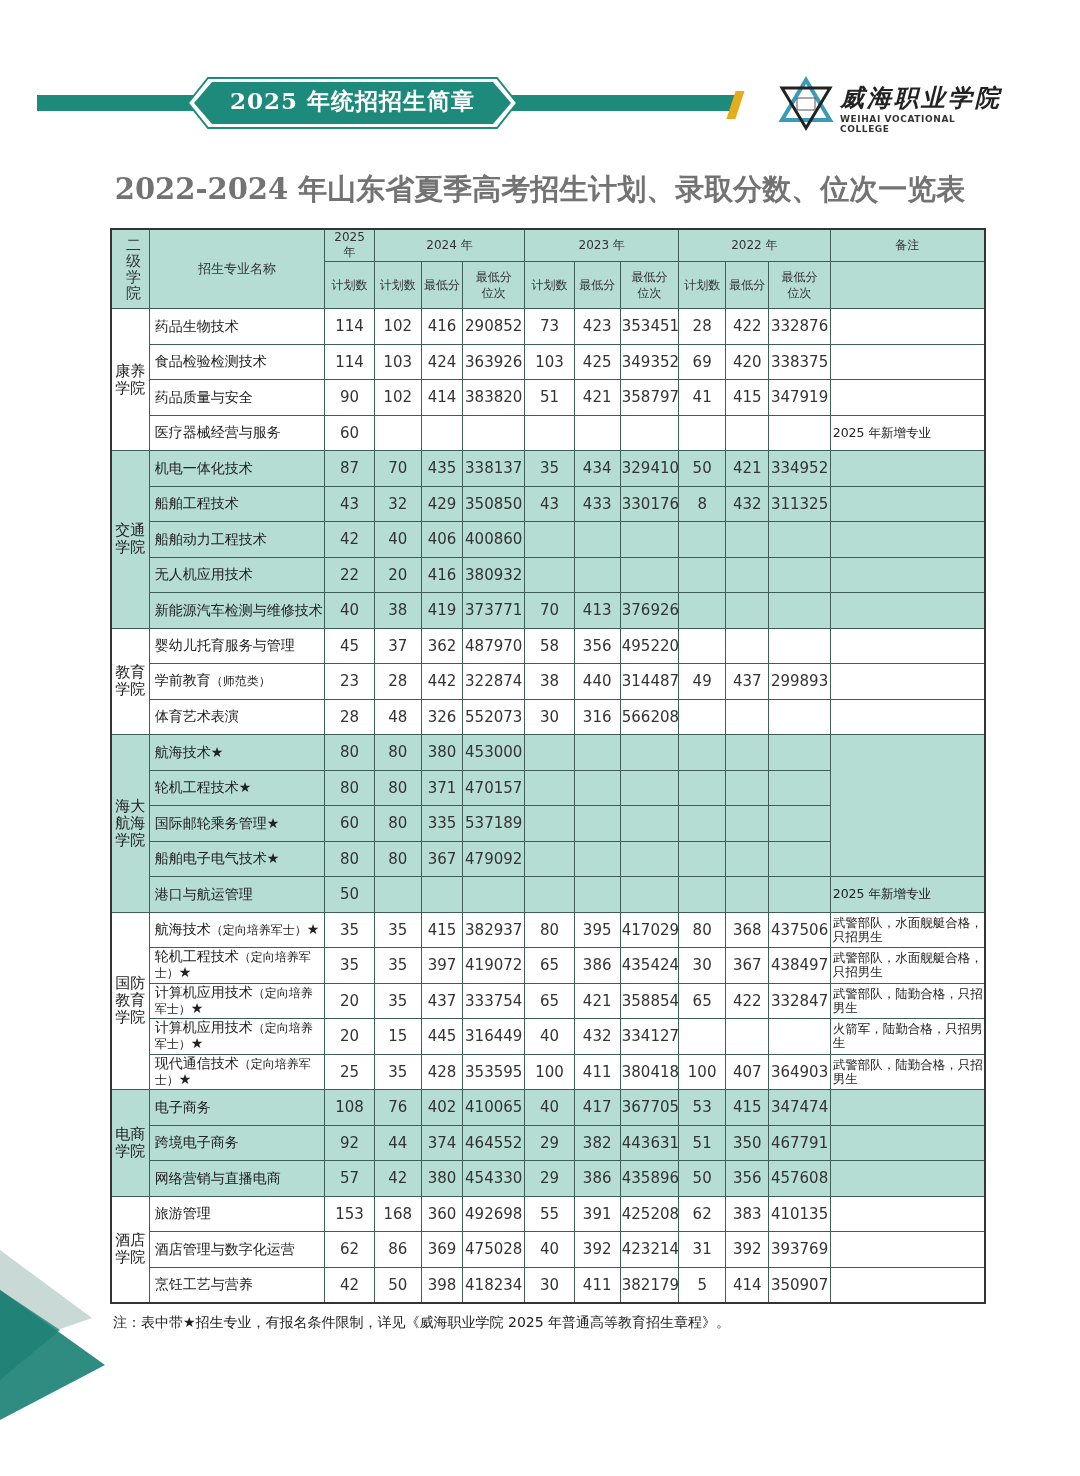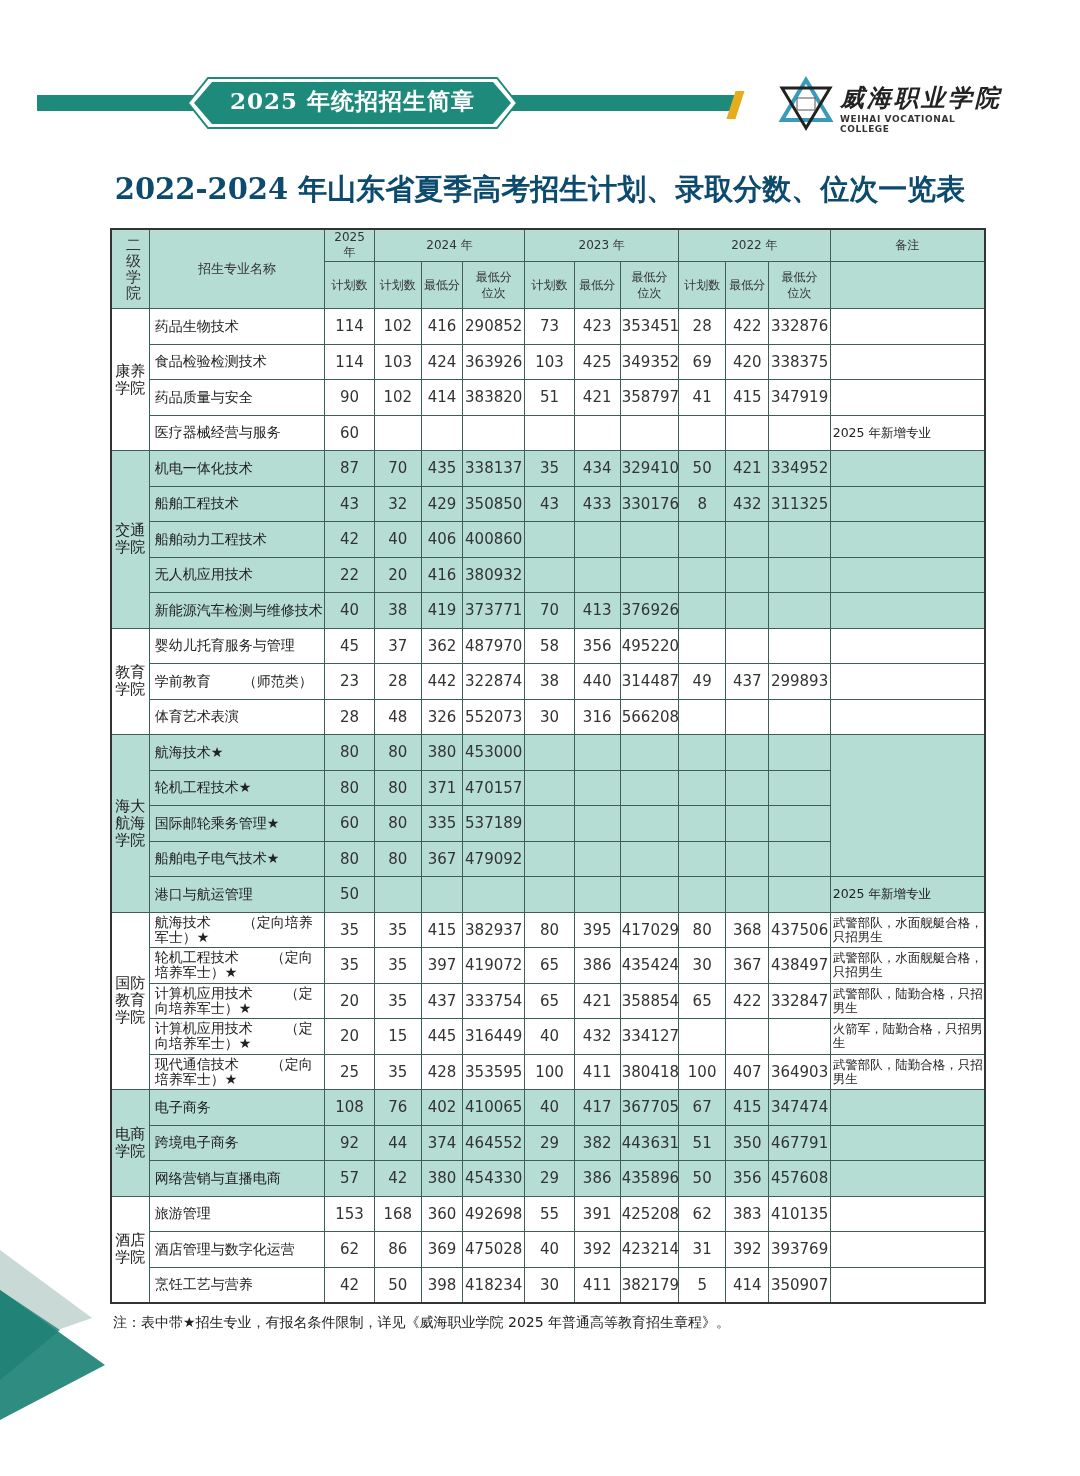--- a/index.html
+++ b/index.html
@@ -13,36 +13,36 @@
   .banner-hex { position: absolute; left: 180px; top: 76px; width: 345px; height: 54px; }
   .banner-hex svg { position: absolute; left: 0; top: 0; }
   .banner-title { position: absolute; left: 0; top: 0; width: 345px; height: 54px; line-height: 50px; text-align: center;
     color: #fff; font-family: "DejaVu Serif", "Liberation Serif", serif; font-weight: bold; font-size: 23px; letter-spacing: 1px; }
 
   .logo { position: absolute; left: 776px; top: 76px; width: 230px; height: 56px; }
   .logo-mark { position: absolute; left: 0; top: 0; width: 60px; height: 56px; }
   .logo-cn { position: absolute; left: 64px; top: 6px; font-family: "DejaVu Serif", serif; font-size: 24px; font-style: italic; color: #222; letter-spacing: 3px; font-weight: bold; }
   .logo-en { position: absolute; left: 64px; top: 38px; font-family: "DejaVu Sans", sans-serif; font-size: 9px; color: #333; letter-spacing: 0.6px; font-weight: bold; }
 
-  .page-title { position: absolute; left: 0; top: 170px; width: 1080px; text-align: center; color: #0c4a6e; font-weight: bold;
+  .page-title { position: absolute; left: 0; top: 170px; width: 1080px; text-align: center; color: #737373; font-weight: bold;
     font-family: "DejaVu Serif", "Liberation Serif", serif; font-size: 29px; letter-spacing: 0px; }
 
   
   table.main { position: absolute; left: 110px; top: 228px; width: 876px; border-collapse: collapse; border: 2px solid #333; table-layout: fixed; }
   table.main td, table.main th { border: 1px solid #3d5f58; font-size: 15px; text-align: center; vertical-align: middle; height: 35.5px; padding: 0 1px; font-weight: normal; }
   table.main thead th { background: #b5ddd4; font-size: 12px; color: #333; }
   table.main thead tr.r1 th { height: 31px; }
   table.main thead tr.r2 th { height: 47px; line-height: 16px; }
   .teal td { background: #b5ddd4; }
   .white td { background: #ffffff; }
   td.college { font-size: 14px; line-height: 17px; color: #222; }
   td.major { text-align: left !important; padding-left: 5px !important; font-size: 14px !important; color: #222; line-height: 15px; }
   td.num { color: #333; font-size: 15.5px; }
   td.note { text-align: left !important; font-size: 12.5px !important; line-height: 14px; padding-left: 2px !important; color: #222; }
-  .tag-small { font-size: 14px; margin-left: 32px; }
+  .tag-small { font-size: 12px; }
   .gtop td { border-top: 2px solid #333; }
 
   .footnote { position: absolute; left: 113px; top: 1314px; font-size: 14px; color: #222; }
 
   .deco { position: absolute; left: 0; top: 1230px; width: 110px; height: 200px; }
 </style>
 </head>
 <body>
 
 <div class="banner-line-left"></div>
@@ -422,21 +422,21 @@
       <tr class="teal gtop">
         <td class="college" rowspan="3" style="padding: 16px 3px;">电商学院</td>
         <td class="major"><span>电子商务</span></td>
         <td class="num">108</td>
         <td class="num">76</td>
         <td class="num">402</td>
         <td class="num">410065</td>
         <td class="num">40</td>
         <td class="num">417</td>
         <td class="num">367705</td>
-        <td class="num">67</td>
+        <td class="num">53</td>
         <td class="num">415</td>
         <td class="num">347474</td>
         <td class="note"></td>
       </tr>
       <tr class="teal">
         <td class="major"><span>跨境电子商务</span></td>
         <td class="num">92</td>
         <td class="num">44</td>
         <td class="num">374</td>
         <td class="num">464552</td>

